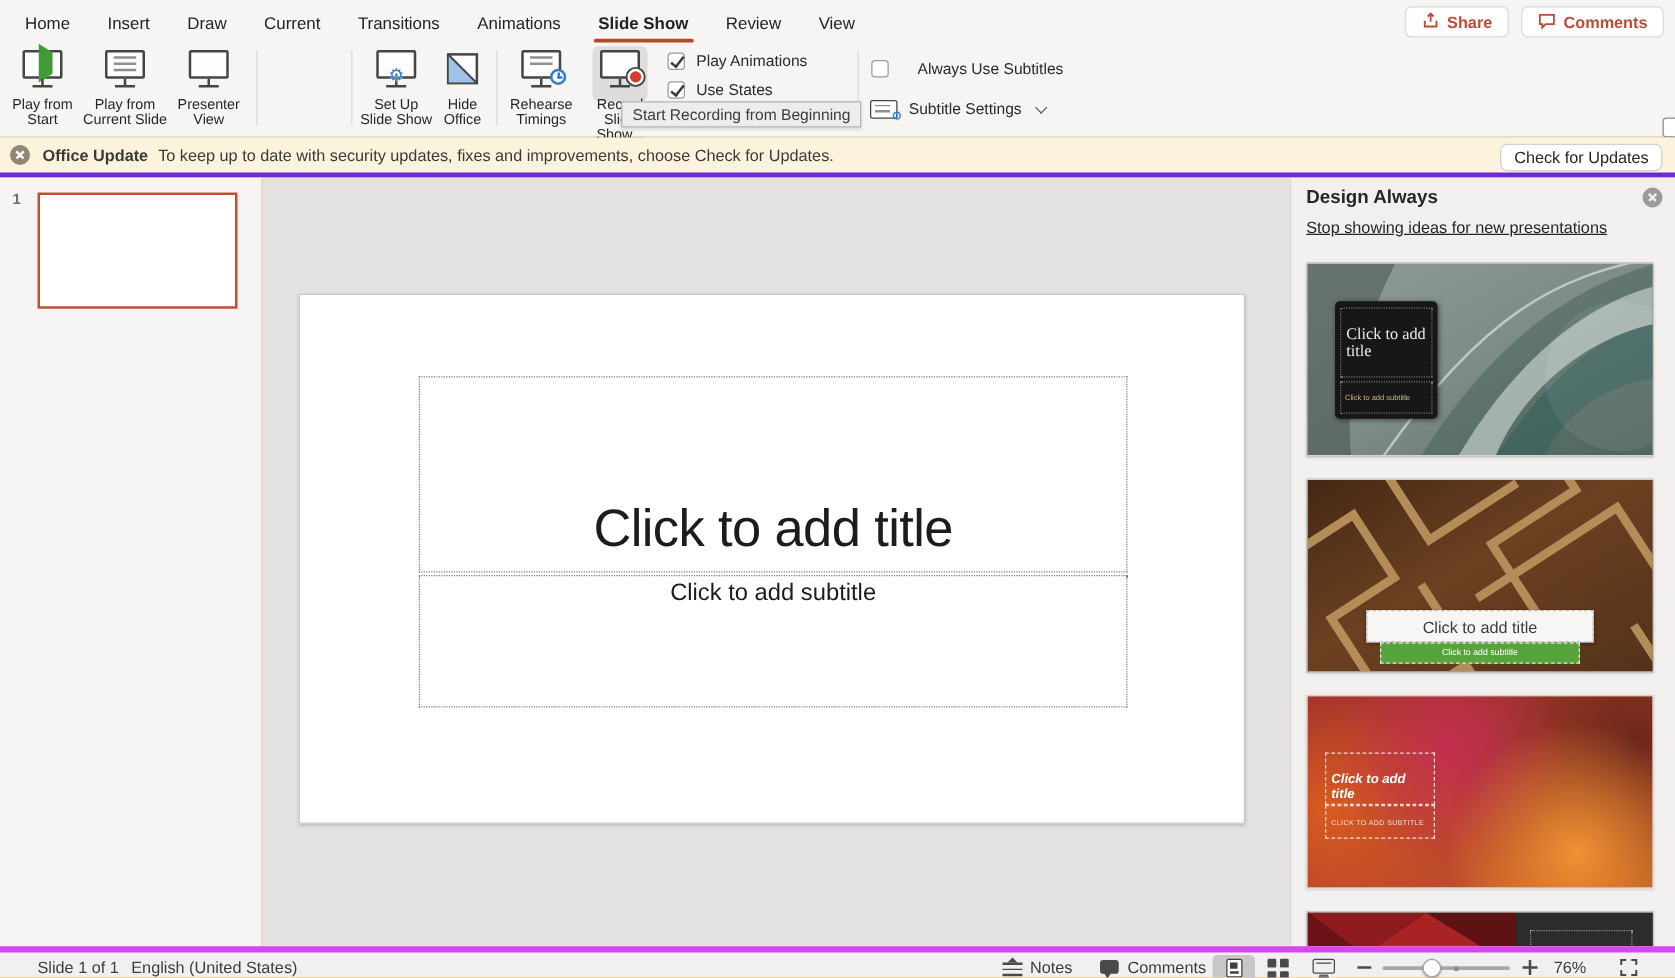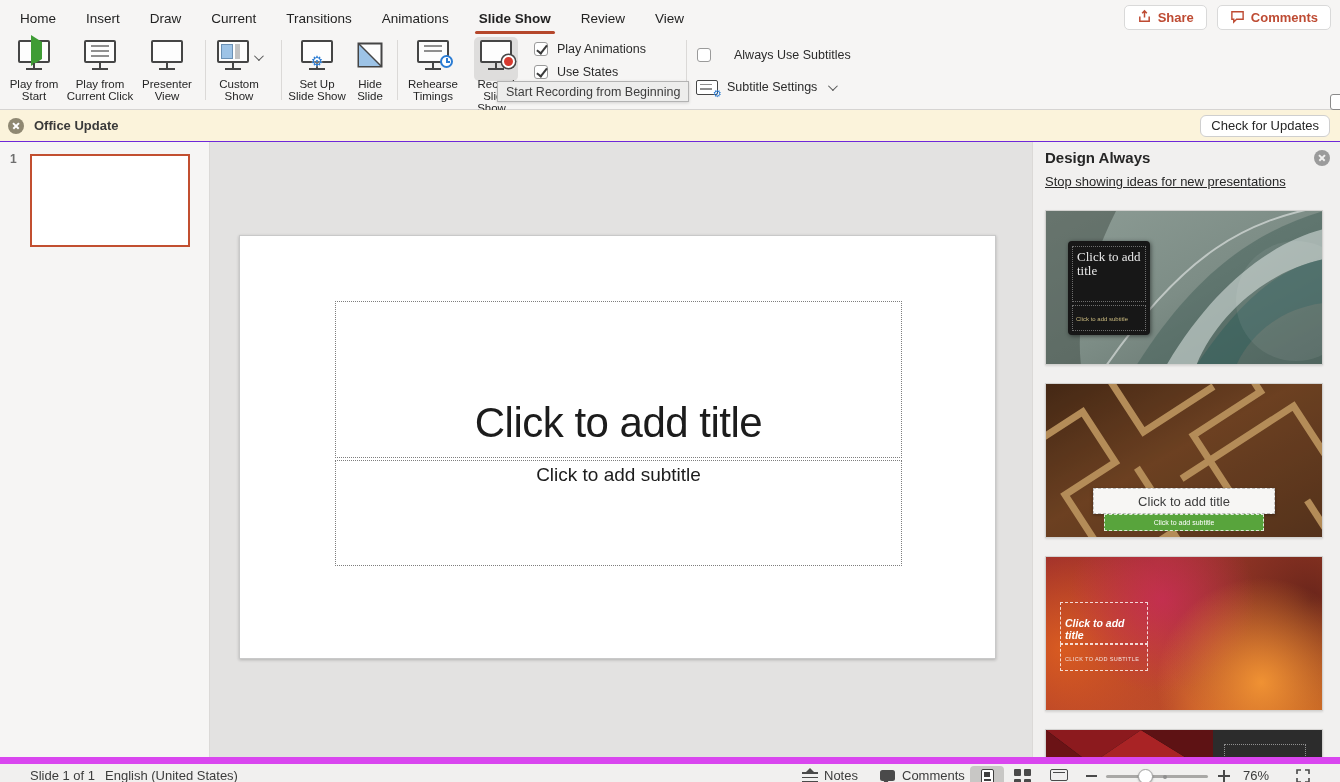--- a/index.html
+++ b/index.html
@@ -42,21 +42,21 @@
   .cbx { width:14px; height:14px; border:1px solid #9a9a9a; border-radius:3px; background:#fff; position:relative; }
   .cbx.checked::after { content:''; position:absolute; left:4px; top:0px; width:4px; height:9px; border-right:2px solid #3a3a3a; border-bottom:2px solid #3a3a3a; transform:rotate(38deg); }
   .cklabel { font-size:12.5px; color:#2b2b2b; white-space:nowrap; }
   .subt-ic { position:relative; width:22px; height:15px; border:1.6px solid #454545; border-radius:2px; background:#fff; }
   .subt-ic i { display:block; width:12px; height:1.5px; background:#8f8f8f; margin:3px 0 0 3px; }
   .subt-ic .gear2 { position:absolute; right:-5px; bottom:-5px; color:#2b7cd3; font-size:10px; line-height:10px; font-family:"DejaVu Sans",sans-serif; }
   #tooltip { left:497px; top:45px; height:21px; line-height:20px; background:#ededec; border:1px solid #b3b3b3; padding:0 8px; font-size:12.5px; color:#3d3d3d; white-space:nowrap; z-index:60; box-shadow:0 1px 3px rgba(0,0,0,.15); }
   .overflow-sliver { right:-6px; top:58px; width:16px; height:16px; border:1.6px solid #8a8a8a; border-radius:3px; background:#fff; }
 
   
-  #updatebar { left:0; top:110px; width:1340px; height:32px; background:#FBF3DB; border-bottom:1px solid #6d28d9; display:flex; align-items:center; }
+  #updatebar { left:0; top:110px; width:1340px; height:32px; background:#FBF3DB; border-bottom:4px solid #6d28d9; display:flex; align-items:center; }
   .circle-x { width:16px; height:16px; border-radius:50%; background:#8f8872; position:relative; margin-left:8px; flex:none; }
   .circle-x::before,.circle-x::after { content:''; position:absolute; left:4px; top:7.3px; width:8px; height:1.6px; background:#fff; }
   .circle-x::before { transform:rotate(45deg); } .circle-x::after { transform:rotate(-45deg); }
   #updatebar .ub-title { font-weight:bold; font-size:13px; margin-left:10px; color:#3a3a3a; }
   #updatebar .ub-msg { font-size:13px; margin-left:8px; color:#3a3a3a; }
   .ub-btn { position:absolute; right:10px; top:115px; height:22px; line-height:20px; background:#fff; border:1px solid #cfcfcf; border-radius:6px; padding:0 10px; font-size:13px; color:#262626; z-index:5; }
 
   
   #leftpanel { left:0; top:142px; width:210px; height:615px; background:#f6f5f4; border-right:1px solid #dbd9d7; }
   .slide-num { left:10px; top:10px; font-size:12px; font-weight:bold; color:#6e6e6e; }
@@ -74,42 +74,42 @@
   
   #design { left:1032px; top:142px; width:308px; height:615px; background:#f1f0ef; border-left:1px solid #dbd9d7; overflow:hidden; }
   .di-title { left:12px; top:7px; font-size:15px; font-weight:bold; color:#262626; }
   .di-close { right:10px; top:8px; width:16px; height:16px; border-radius:50%; background:#9b9b9b; position:absolute; }
   .di-close::before,.di-close::after { content:''; position:absolute; left:4px; top:7.3px; width:8px; height:1.6px; background:#f1f0ef; }
   .di-close::before { transform:rotate(45deg);} .di-close::after { transform:rotate(-45deg);}
   .di-link { left:12px; top:32px; font-size:13px; color:#262626; text-decoration:underline; }
   .dthumb { position:absolute; left:12px; width:278px; height:155px; border:1px solid #d3d2d0; box-shadow:0 1px 2px rgba(0,0,0,.12); overflow:hidden; background:#888; }
   #dt1 { top:68px; } #dt2 { top:241px; } #dt3 { top:414px; } #dt4 { top:587px; }
   .dt1-panel { position:absolute; left:22px; top:30px; width:82px; height:94px; background:#171717; border-radius:4px; box-shadow:1px 1px 4px rgba(0,0,0,.5); }
-  .dt1-titlebox { position:absolute; left:4px; top:5px; right:4px; height:56px; border:1px dotted #6e6e6e; display:flex; align-items:flex-start; padding:3px 4px; }
+  .dt1-titlebox { position:absolute; left:4px; top:5px; right:4px; height:56px; border:1px dotted #6e6e6e; display:flex; align-items:center; padding:3px 4px; }
   .dt1-titlebox span { font-family:"Liberation Serif","DejaVu Serif",serif; font-size:13px; line-height:14px; color:#e9e9e9; }
   .dt1-subbox { position:absolute; left:4px; top:64px; right:4px; height:26px; border:1px dotted #6e6e6e; padding:1px 3px; }
   .dt1-subbox span { font-size:6px; color:#c9b97e; }
   .dt2-bar-title { position:absolute; left:47px; right:47px; top:104px; height:26px; background:#f7f6f4; border:1px dashed #bdbdbd; display:flex; align-items:center; justify-content:center; box-shadow:0 1px 3px rgba(0,0,0,.35); }
   .dt2-bar-title span { font-size:13px; color:#3d3d3d; }
   .dt2-bar-sub { position:absolute; left:58px; right:58px; top:130px; height:17px; background:#58A43C; border:1px dashed rgba(255,255,255,.8); display:flex; align-items:center; justify-content:center; }
   .dt2-bar-sub span { font-size:7px; color:#fff; }
   #dt3 { background:
     radial-gradient(circle at 78% 82%, rgba(244,150,52,.95) 0%, rgba(244,150,52,0) 42%),
     radial-gradient(circle at 42% 28%, rgba(199,45,85,.85) 0%, rgba(199,45,85,0) 48%),
     radial-gradient(circle at 6% 60%, rgba(226,98,31,.85) 0%, rgba(226,98,31,0) 45%),
     radial-gradient(circle at 96% 28%, rgba(96,32,26,.9) 0%, rgba(96,32,26,0) 55%),
     linear-gradient(135deg,#93262e,#b5452c 55%,#d4651f); }
   .dt3-titlebox { position:absolute; left:14px; top:45px; width:88px; height:42px; border:1px dashed rgba(255,255,255,.8); display:flex; align-items:flex-end; padding:2px 4px; }
   .dt3-titlebox span { font-size:10.5px; font-style:italic; font-weight:bold; color:#fff; }
   .dt3-subbox { position:absolute; left:14px; top:87px; width:88px; height:27px; border:1px dashed rgba(255,255,255,.8); padding:2px 4px; }
   .dt3-subbox span { font-size:5.5px; letter-spacing:.4px; color:#f3e3e1; }
   .dt4-dotted { position:absolute; left:178px; top:14px; width:82px; height:110px; border:1px dotted #8f8f8f; }
 
   
-  #statusbar { left:0; top:757px; width:1340px; height:25px; background:#f1f0ef; border-top:7px solid #d946ef; font-size:13px; color:#3c3c3c; z-index:20; }
+  #statusbar { left:0; top:757px; width:1340px; height:25px; background:#f1f0ef; border-top:5px solid #d946ef; font-size:13px; color:#3c3c3c; z-index:20; }
   #statusbar .txt { position:absolute; top:4px; white-space:nowrap; }
   .notes-ic { position:absolute; left:802px; top:6px; width:16px; height:13px; }
   .notes-ic i { display:block; height:1.8px; background:#4a4a4a; margin-top:2.4px; }
   .notes-ic::before { content:''; position:absolute; top:-2px; left:4px; width:0; height:0; border-left:4px solid transparent; border-right:4px solid transparent; border-bottom:4px solid #4a4a4a; }
   .cmt-ic { position:absolute; left:880px; top:6px; width:15px; height:11px; background:#4a4a4a; border-radius:2.5px; }
   .cmt-ic::after { content:''; position:absolute; left:3px; bottom:-4px; border-left:3px solid transparent; border-right:3px solid transparent; border-top:5px solid #4a4a4a; }
   .view-normal { position:absolute; left:970px; top:2px; width:34px; height:21px; background:#c8c7c5; border-radius:4px; display:flex; align-items:center; justify-content:center; }
   .nv-ic { width:13px; height:15px; border:1.5px solid #3f3f3f; border-radius:2px; background:#fdfdfd; position:relative; }
   .nv-ic::before { content:''; position:absolute; left:2px; top:2px; width:6px; height:5px; background:#3f3f3f; }
   .nv-ic::after { content:''; position:absolute; left:2px; bottom:2px; width:7px; height:1.6px; background:#3f3f3f; }
@@ -178,44 +178,32 @@
     <div class="rbtn" style="left:62px;width:76px;">
       <div class="icon-area">
           <span class="mon">
             <span class="mlines">
               <i></i>
               <i></i>
               <i></i>
             </span>
           </span>
         </div>
-      <div class="rlabel"><span>Play from</span><br><span>Current Click</span></div>
+      <div class="rlabel"><span>Play from</span><br><span>Current Slide</span></div>
     </div>
 
     <div class="rbtn" style="left:137px;width:60px;">
       <div class="icon-area">
           <span class="mon"></span>
         </div>
       <div class="rlabel"><span>Presenter</span><br><span>View</span></div>
     </div>
 
     <div class="vsep" style="left:205px;"></div>
 
-    <div class="rbtn" style="left:208px;width:62px;">
-      <div class="icon-area" style="gap:5px;">
-        <span class="mon">
-            <span class="cs-body">
-              <span class="b1"></span>
-              <span class="b2"></span>
-            </span>
-          </span>
-        <span class="chev" style="margin-top:14px;"></span>
-      </div>
-      <div class="rlabel"><span>Custom</span><br><span>Show</span></div>
-    </div>
 
     <div class="vsep" style="left:281px;"></div>
 
     <div class="rbtn" style="left:285px;width:64px;">
       <div class="icon-area">
           <span class="mon">
             <span class="gear">⚙</span>
           </span>
         </div>
       <div class="rlabel"><span>Set Up</span><br><span>Slide Show</span></div>
@@ -224,21 +212,21 @@
     <div class="rbtn" style="left:350px;width:40px;">
       <div class="icon-area" style="padding-top:4px;">
         <span>
           <svg width="26" height="26" viewBox="0 0 26 26">
               <rect x="1.5" y="1.5" width="23" height="23" fill="#fdfdfd" stroke="#454545" stroke-width="2"></rect>
               <polygon points="2,2 24,24 2,24" fill="#9DC3E6"></polygon>
               <line x1="2" y1="2" x2="24" y2="24" stroke="#454545" stroke-width="1.5"></line>
             </svg>
         </span>
       </div>
-      <div class="rlabel"><span>Hide</span><br><span>Slide</span></div>
+      <div class="rlabel"><span>Hide</span><br><span>Office</span></div>
     </div>
 
     <div class="vsep" style="left:397px;"></div>
 
     <div class="rbtn" style="left:403px;width:60px;">
       <div class="icon-area">
           <span class="mon">
             <span class="mlines">
               <i></i>
               <i></i>
@@ -286,20 +274,21 @@
     <div class="overflow-sliver abs"></div>
 
     <div id="tooltip" class="abs">
       <span>Start Recording from Beginning</span>
     </div>
   </div>
 
   <div id="updatebar" class="abs">
     <span class="circle-x"></span>
     <span class="ub-title">Office Update</span>
+    <span class="ub-msg">To keep up to date with security updates, fixes and improvements, choose Check for Updates.</span>
   </div>
   <button class="ub-btn abs">Check for Updates</button>
 
   <div id="leftpanel" class="abs">
     <span class="slide-num abs">1</span>
     <div class="thumb-slide abs"></div>
   </div>
 
   <div id="canvas" class="abs">
     <div id="slide" class="abs">

